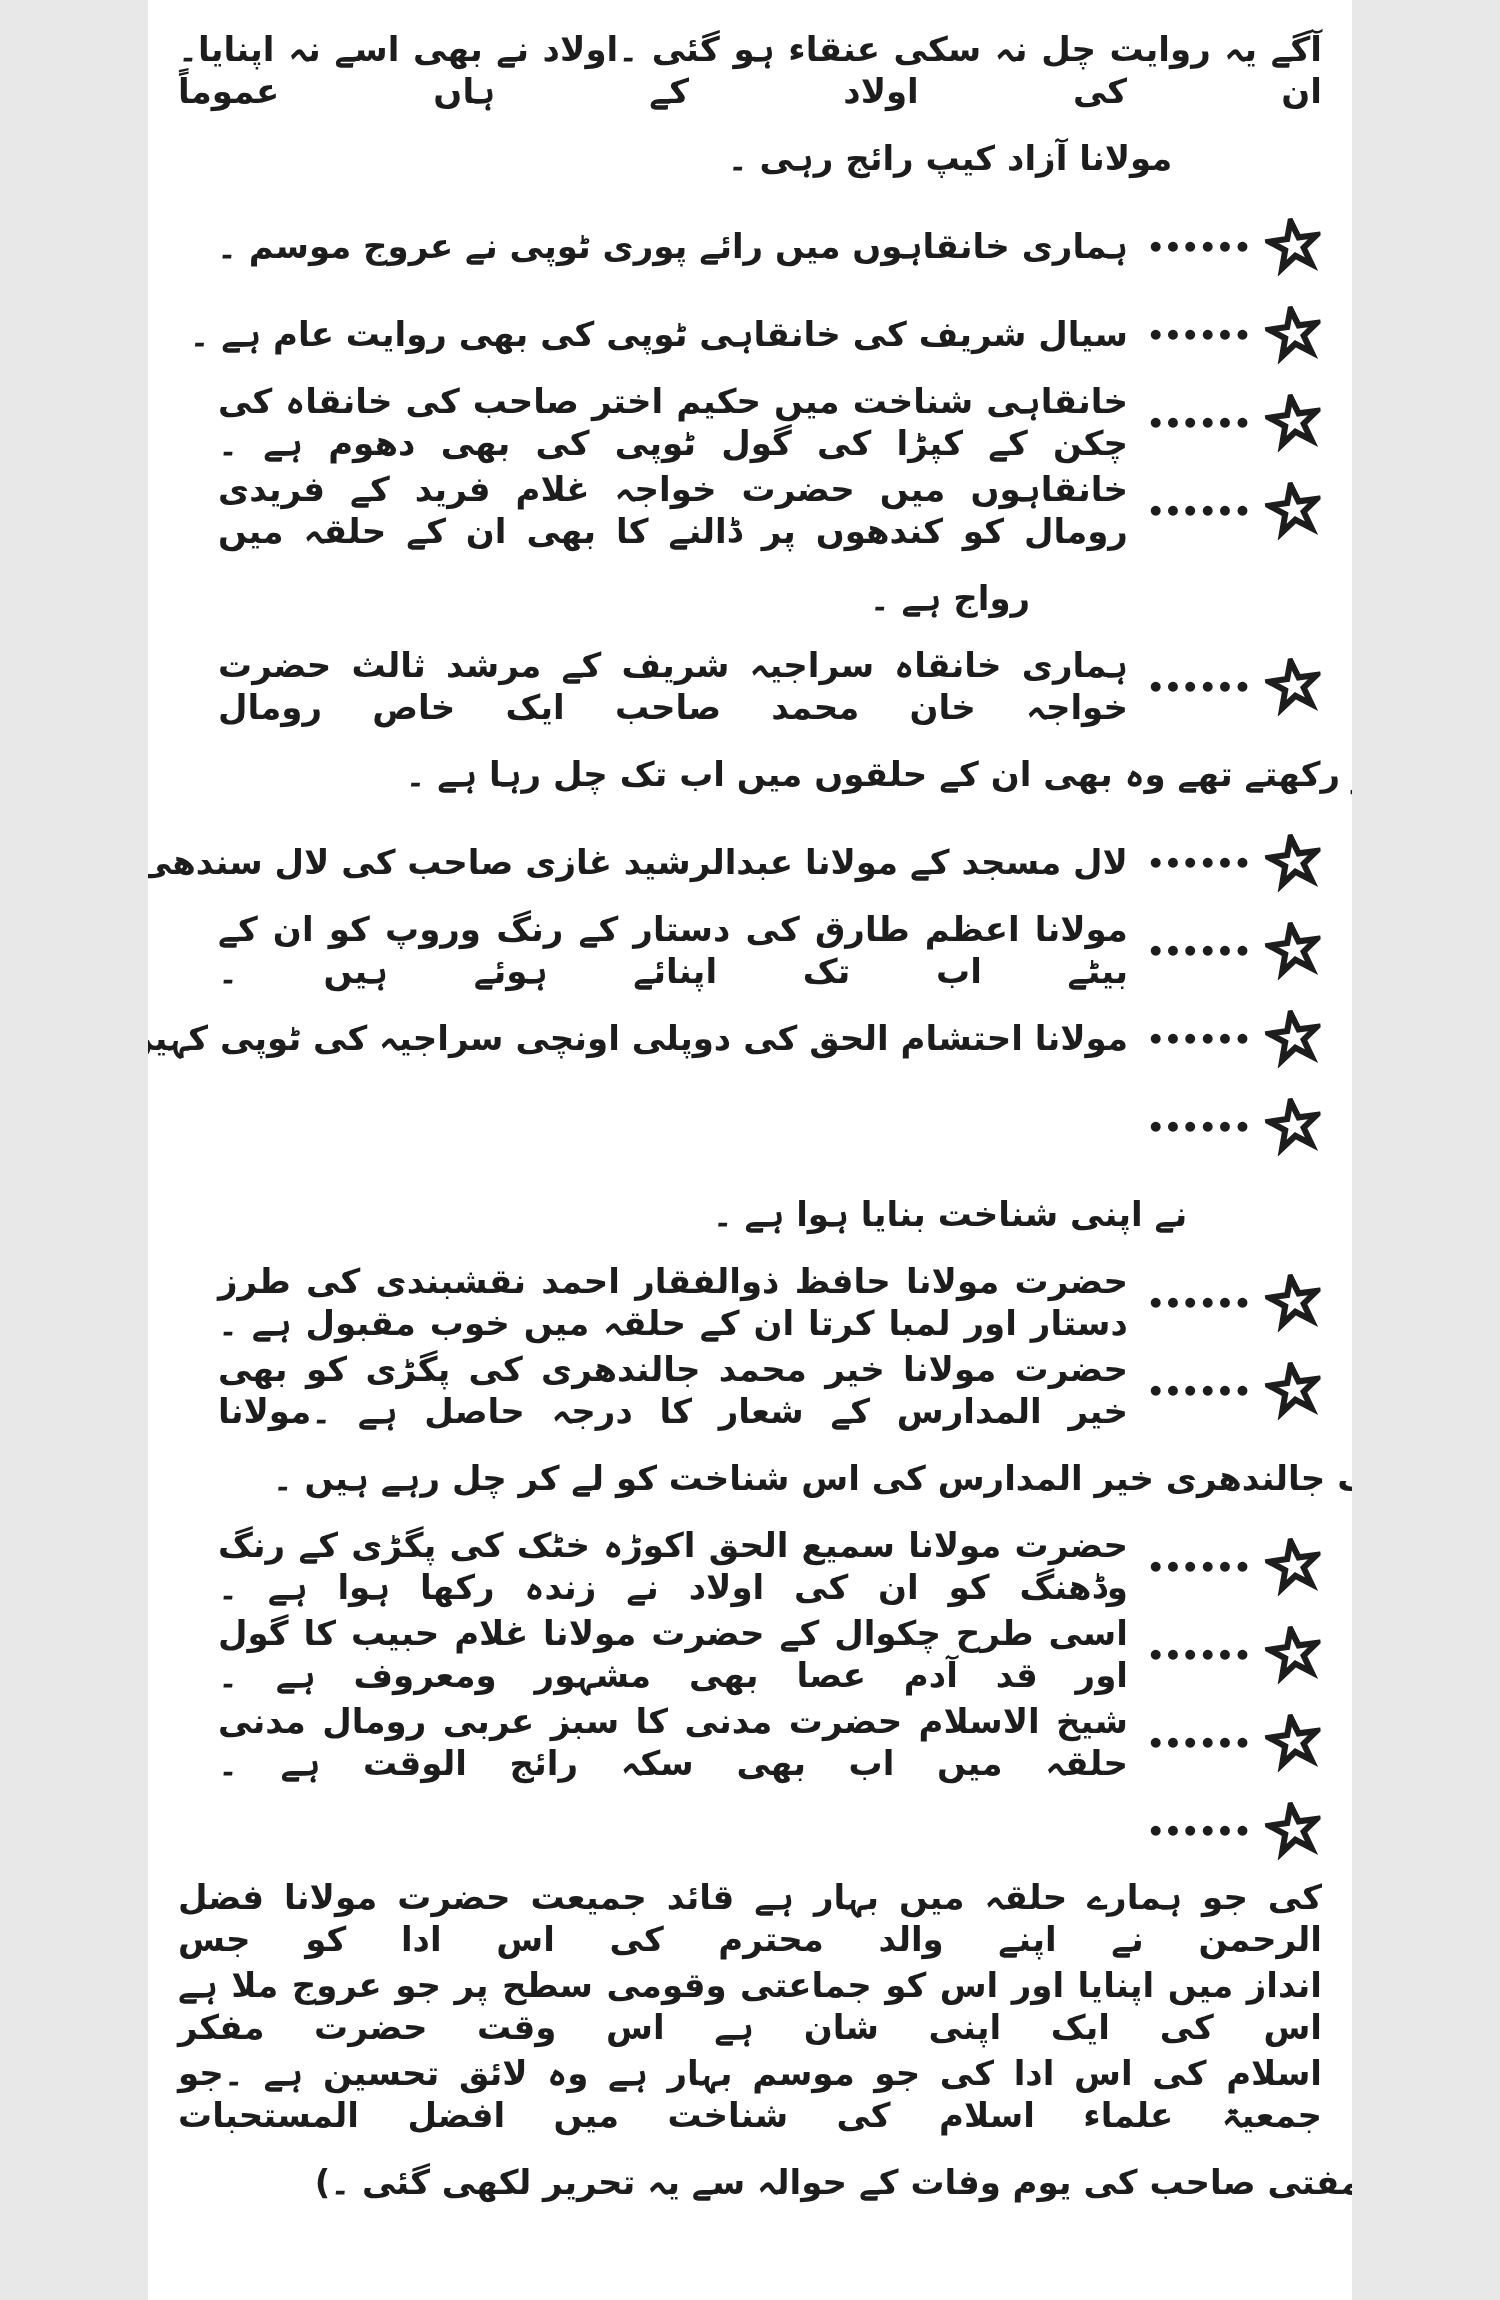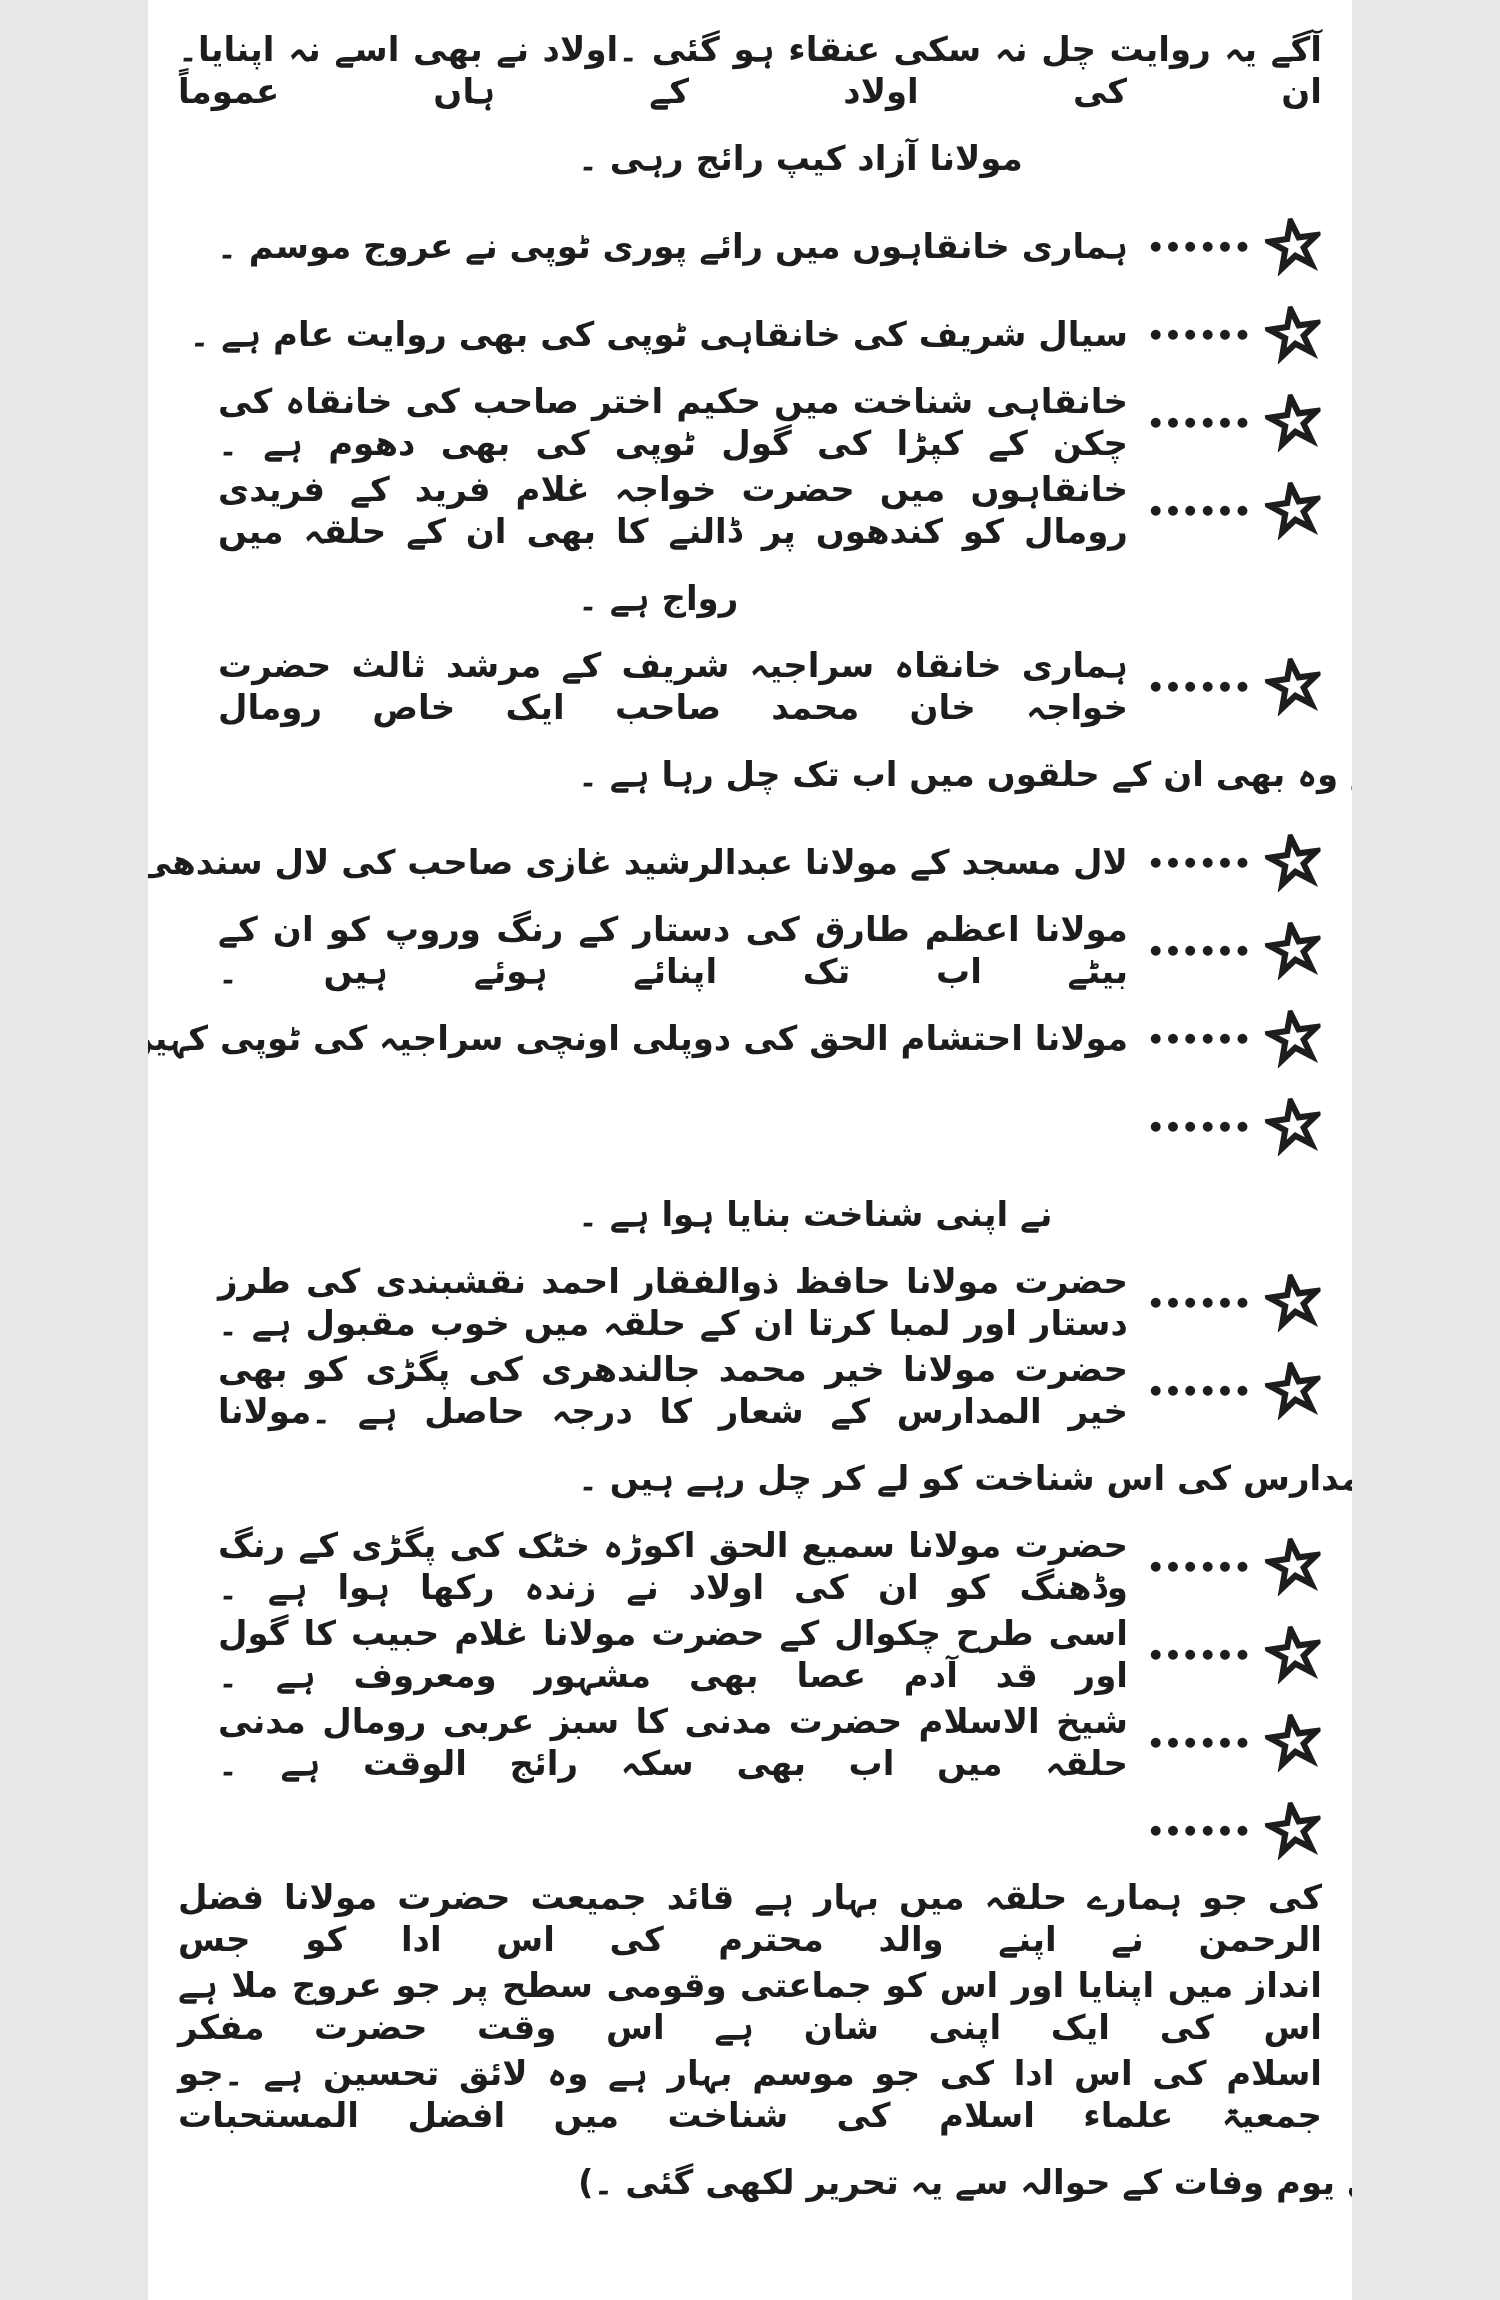--- a/index.html
+++ b/index.html
@@ -22,21 +22,21 @@
     min-height:88px;
     font-size:34px;
     line-height:1.25;
   }
   .row.full .line-text{
     flex:1 1 auto;
     white-space:normal;
     text-align:justify;
     text-align-last:justify;
   }
-  .row.center{justify-content:flex-end;padding-left:400px;}
+  .row.center{justify-content:center;padding-left:400px;}
   .row.center .line-text{white-space:nowrap;}
   .row.bullet .line-text{white-space:nowrap;}
   .row.bullet .line-text.spread{
     flex:1 1 auto;
     white-space:normal;
     text-align:justify;
     text-align-last:justify;
     margin-left:40px;
   }
   .star{

